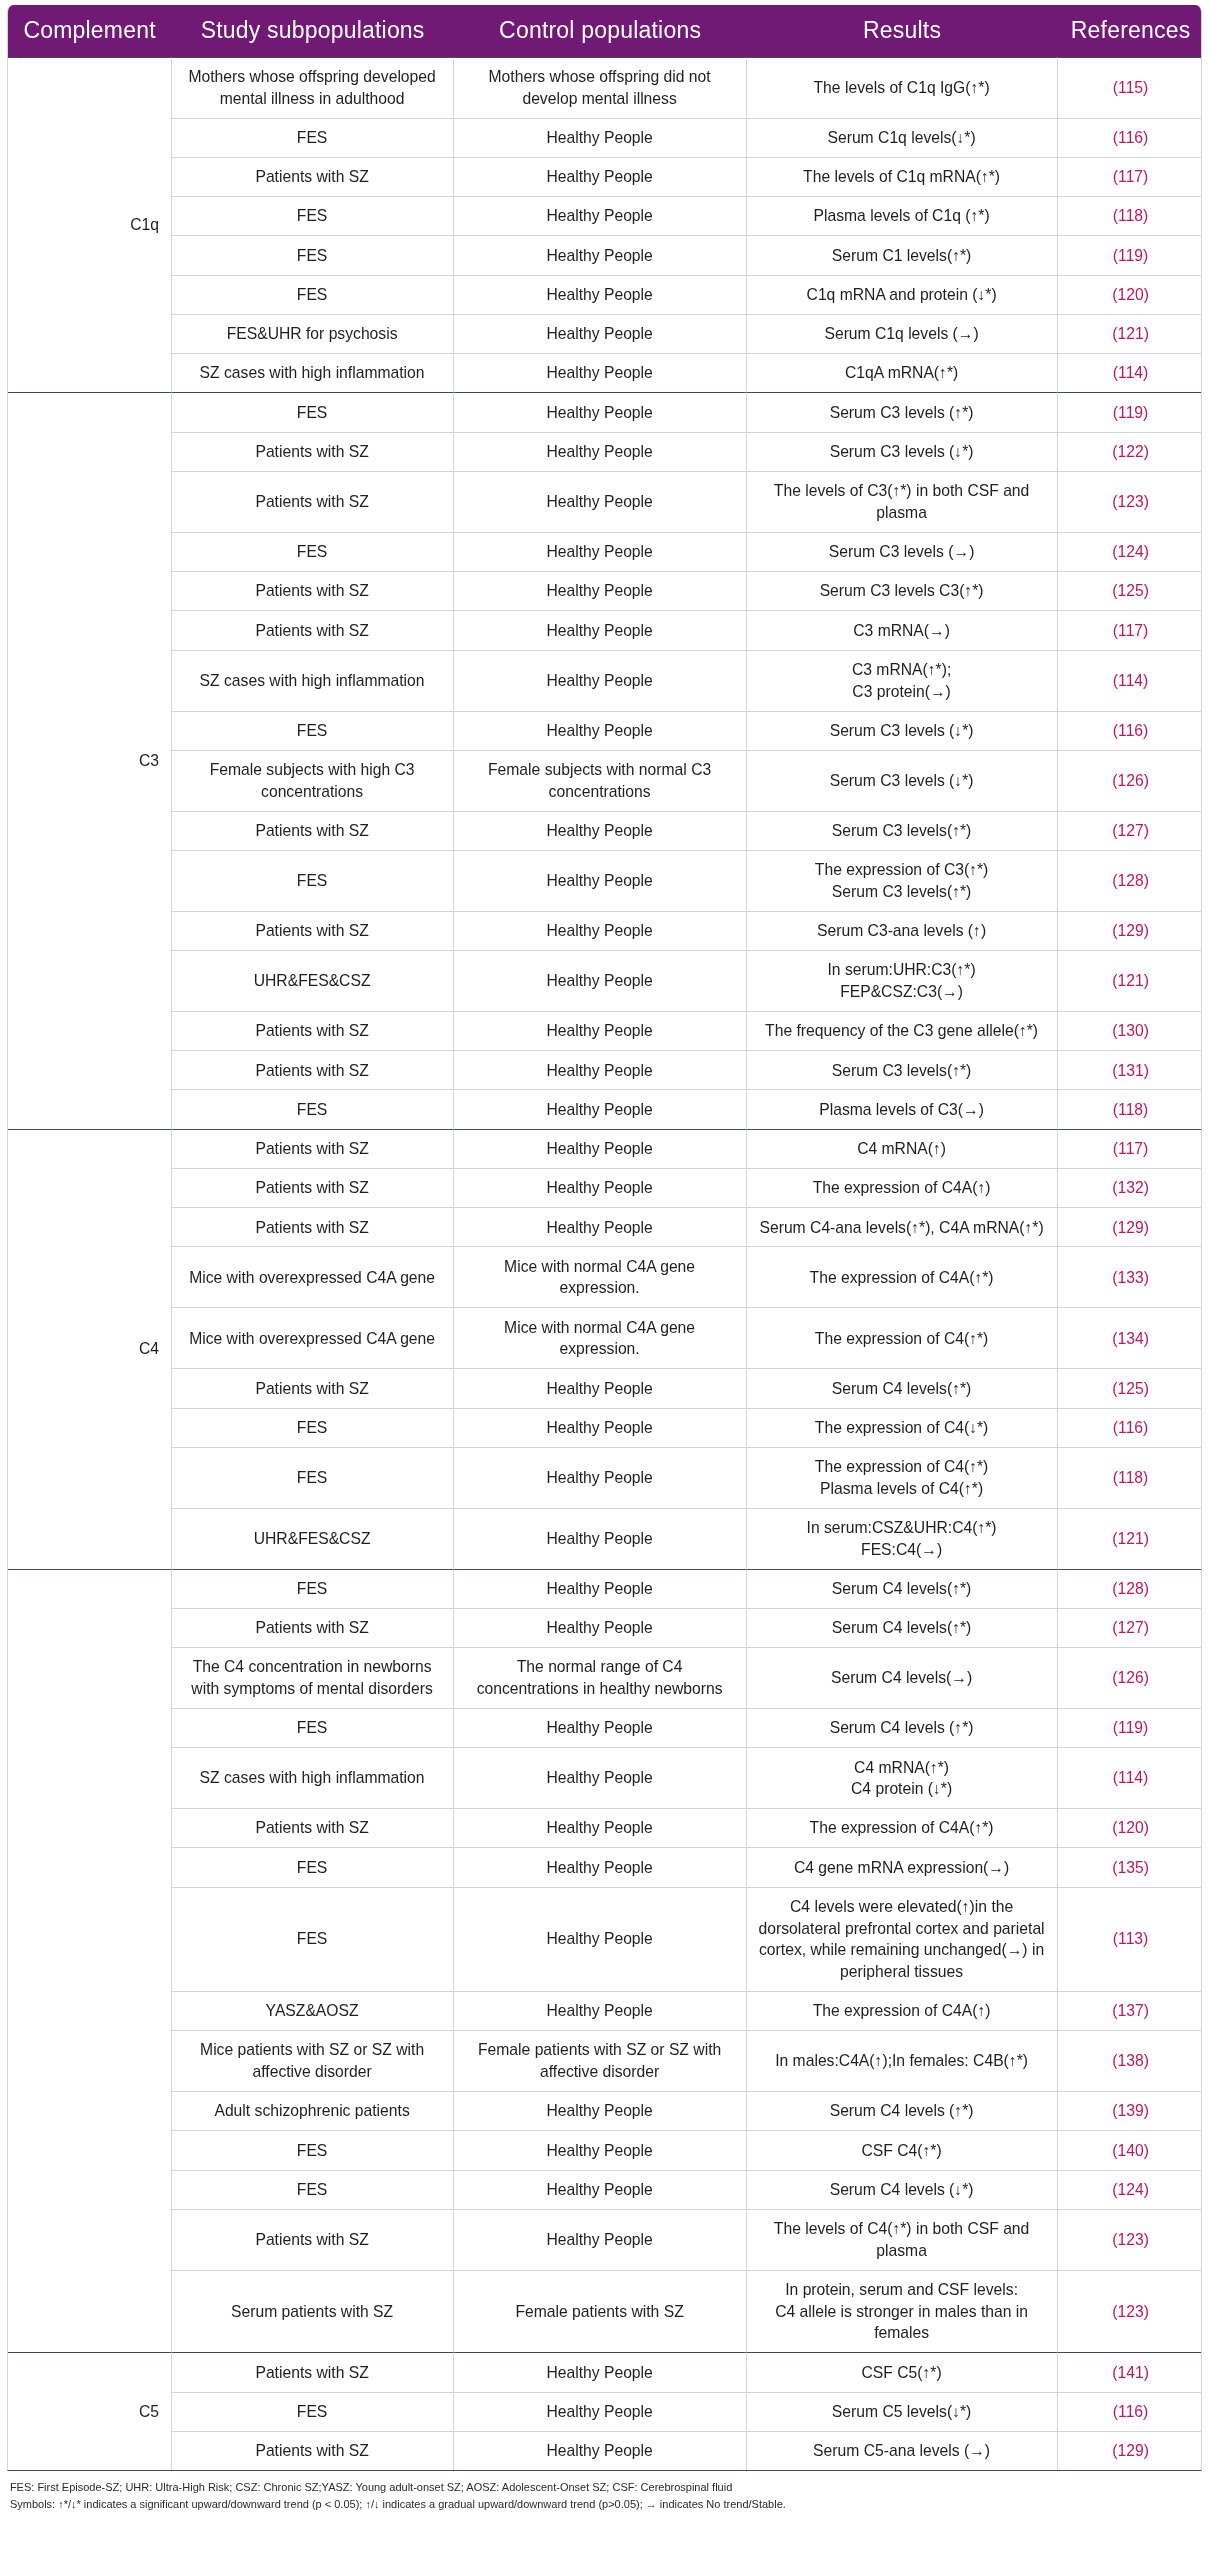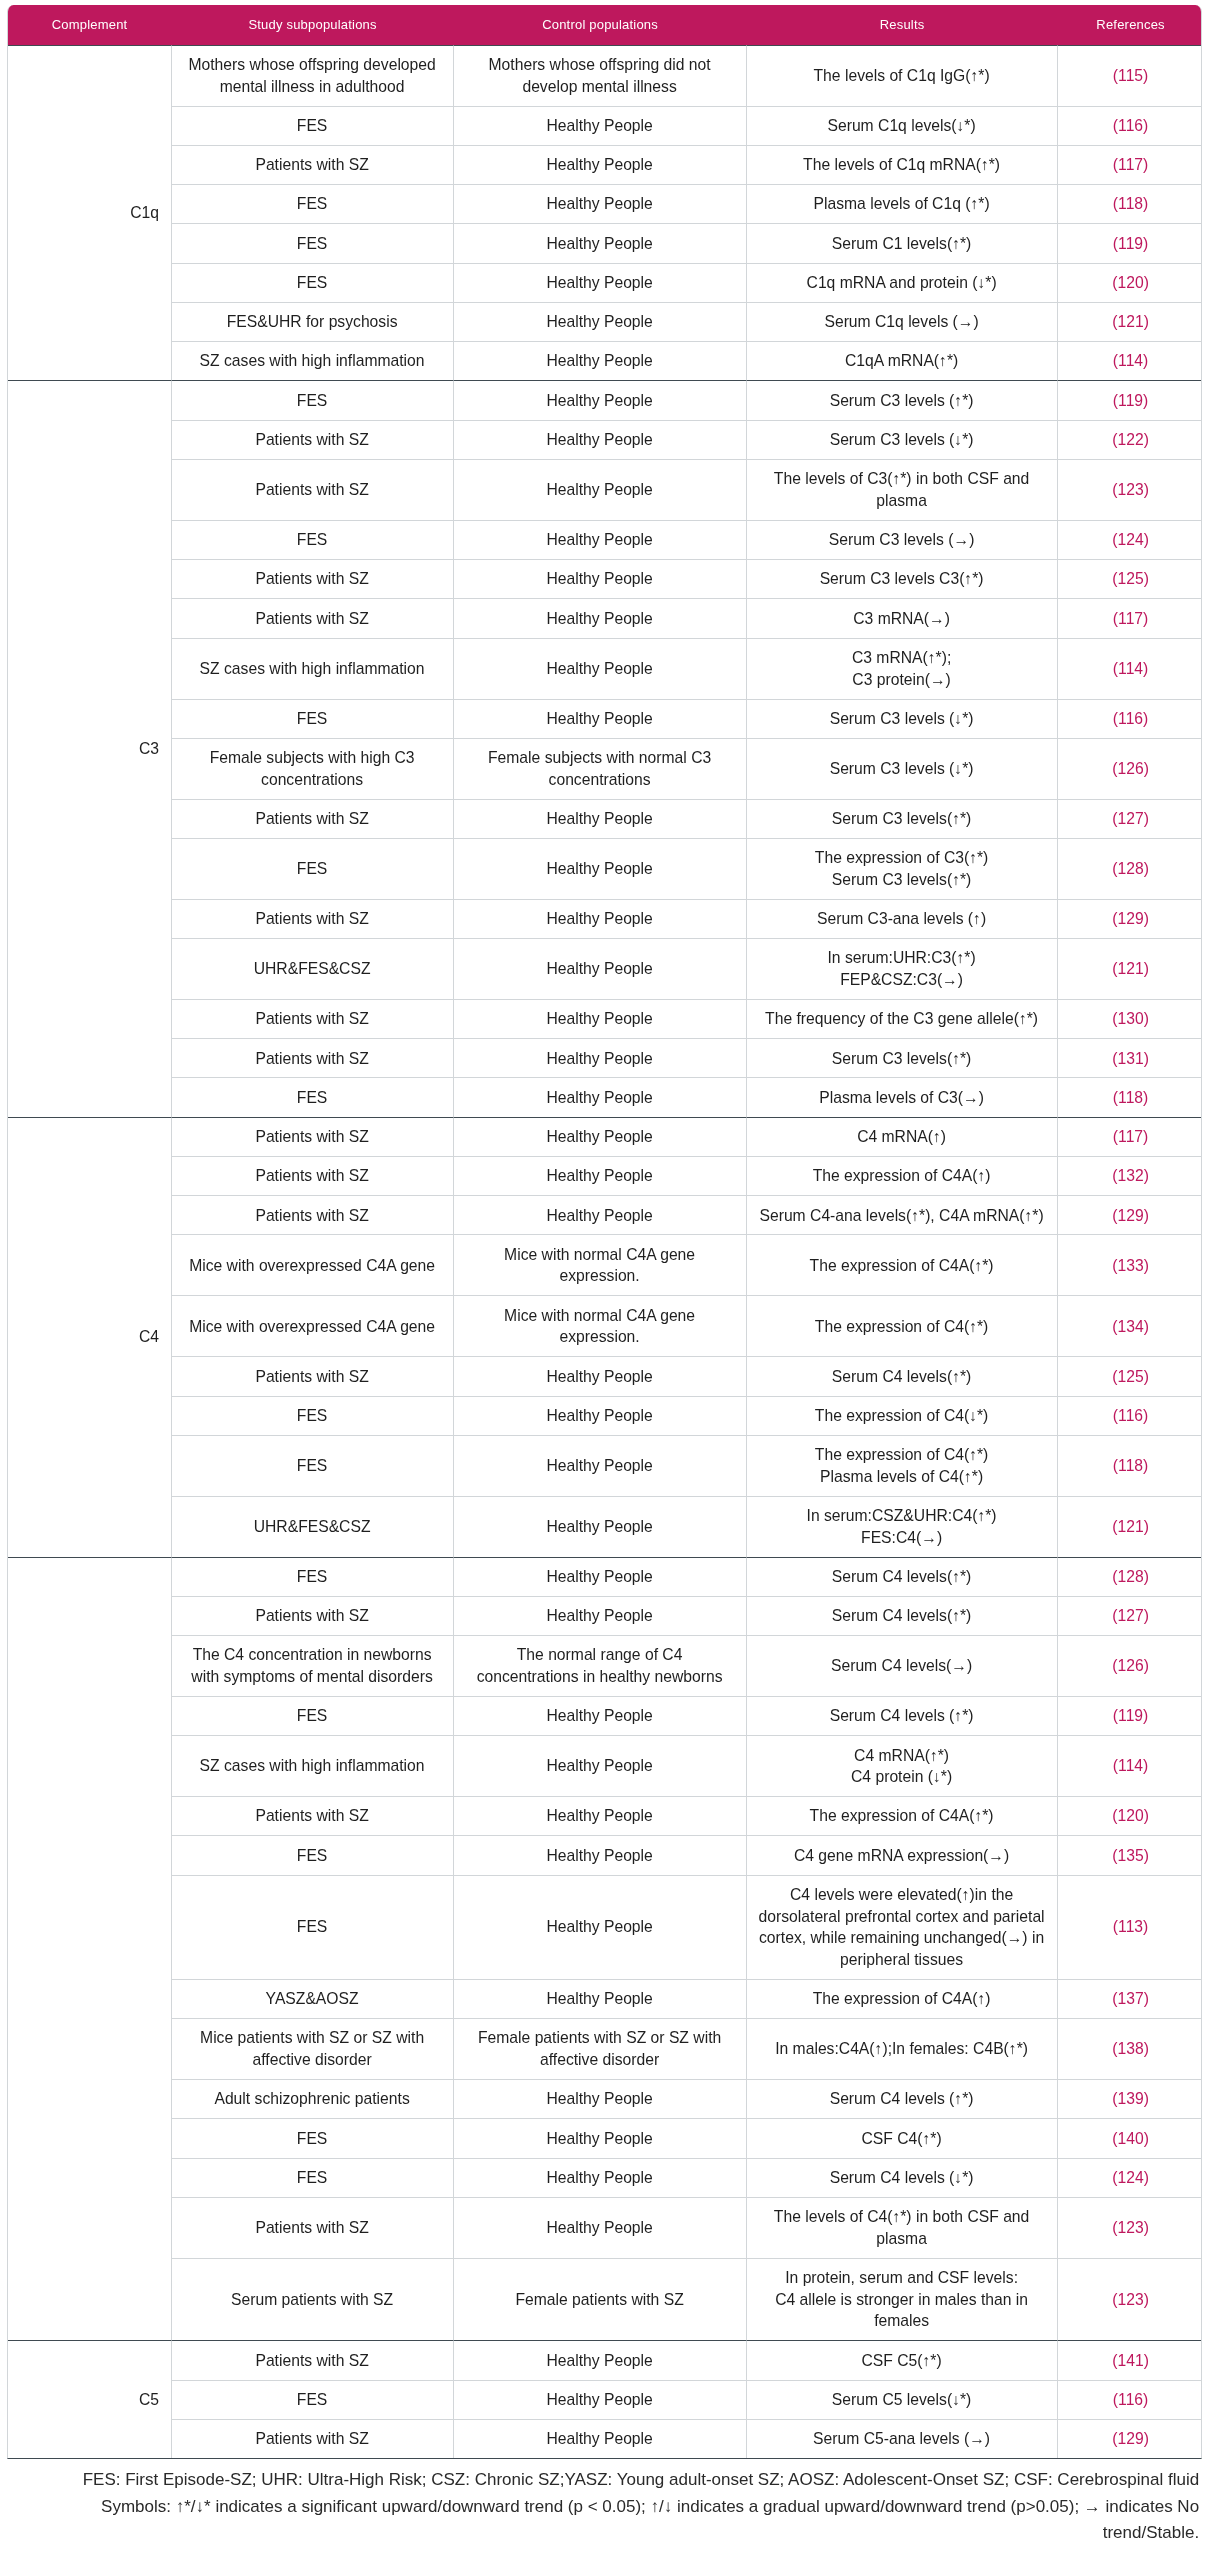--- a/index.html
+++ b/index.html
@@ -23,23 +23,23 @@
     border-collapse:separate;
     border-spacing:0;
     table-layout:fixed;
   }
   col.c-complement { width:164px; }
   col.c-study      { width:282px; }
   col.c-control    { width:293px; }
   col.c-results    { width:311px; }
   col.c-refs       { width:146px; }
   th {
-    background:#be185d;
+    background:#701a75;
     color:#ffffff;
-    font-size:13px;
+    font-size:23px;
     font-weight:400;
     padding:12.4px 6.6px;
     text-align:center;
     letter-spacing:0.2px;
   }
   td {
     font-size:15.7px;
     line-height:1.38;
     padding:8.3px 11.6px;
     text-align:center;
@@ -52,24 +52,23 @@
   td:last-child { border-right:none; }
   tr.group-start td { border-top:1.7px solid #3f4a51; }
   td.col-complement { font-size:15.7px; color:#1f1f1f;text-align:right; }
   .ref-link {
     color:#be185d;
     cursor:pointer;
     text-decoration:none;
   }
   .footnotes {
     padding:8.3px 3.3px 0 3.3px;
-    font-size:17px;
+    font-size:11px;
     line-height:1.55;
     color:#2a2a2a;
-    text-align:right;
   }
 </style>
 </head>
 <body>
 
 <div class="wrap">
   <div class="table-frame">
     <table>
       <colgroup>
         <col class="c-complement">

